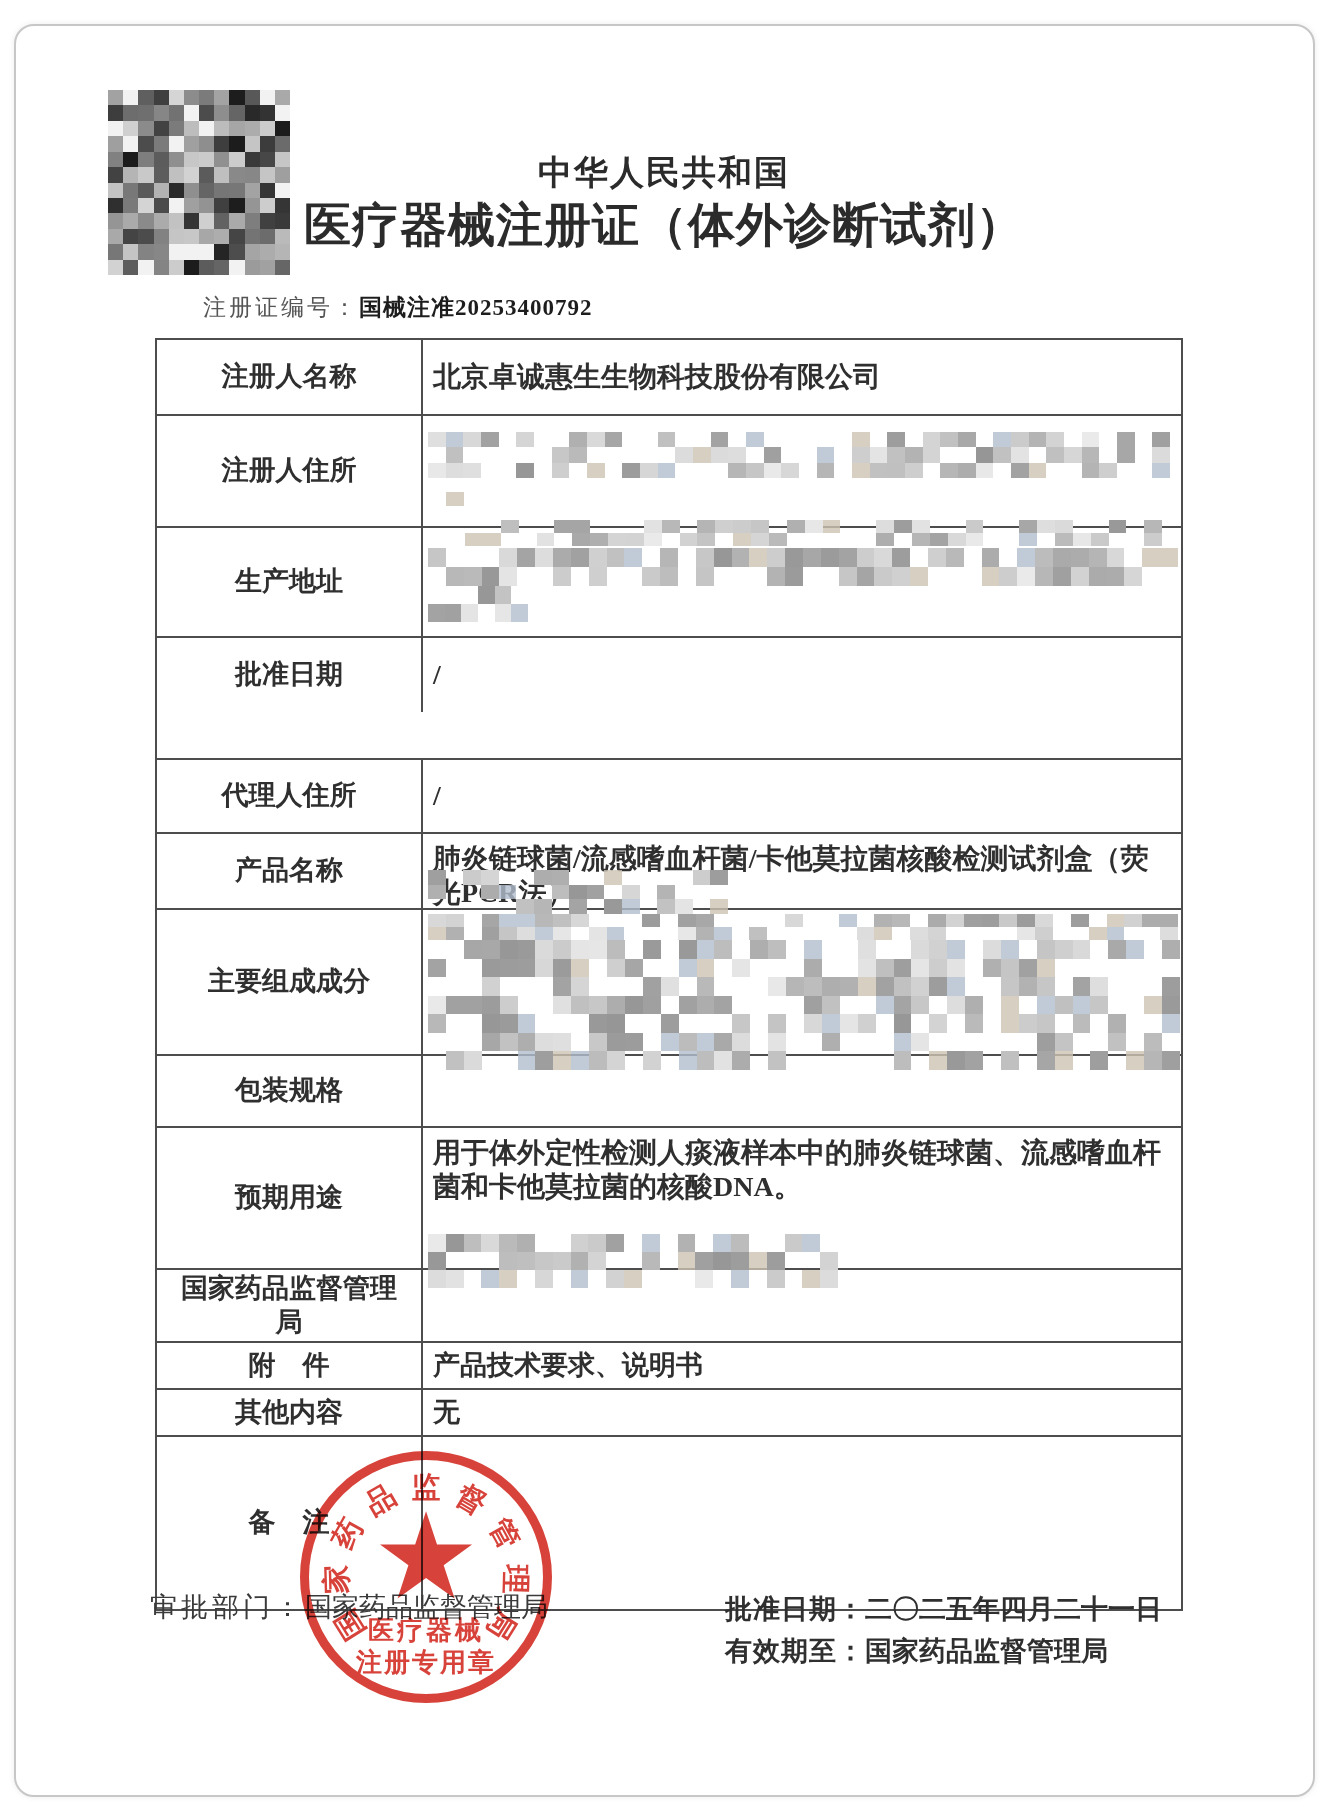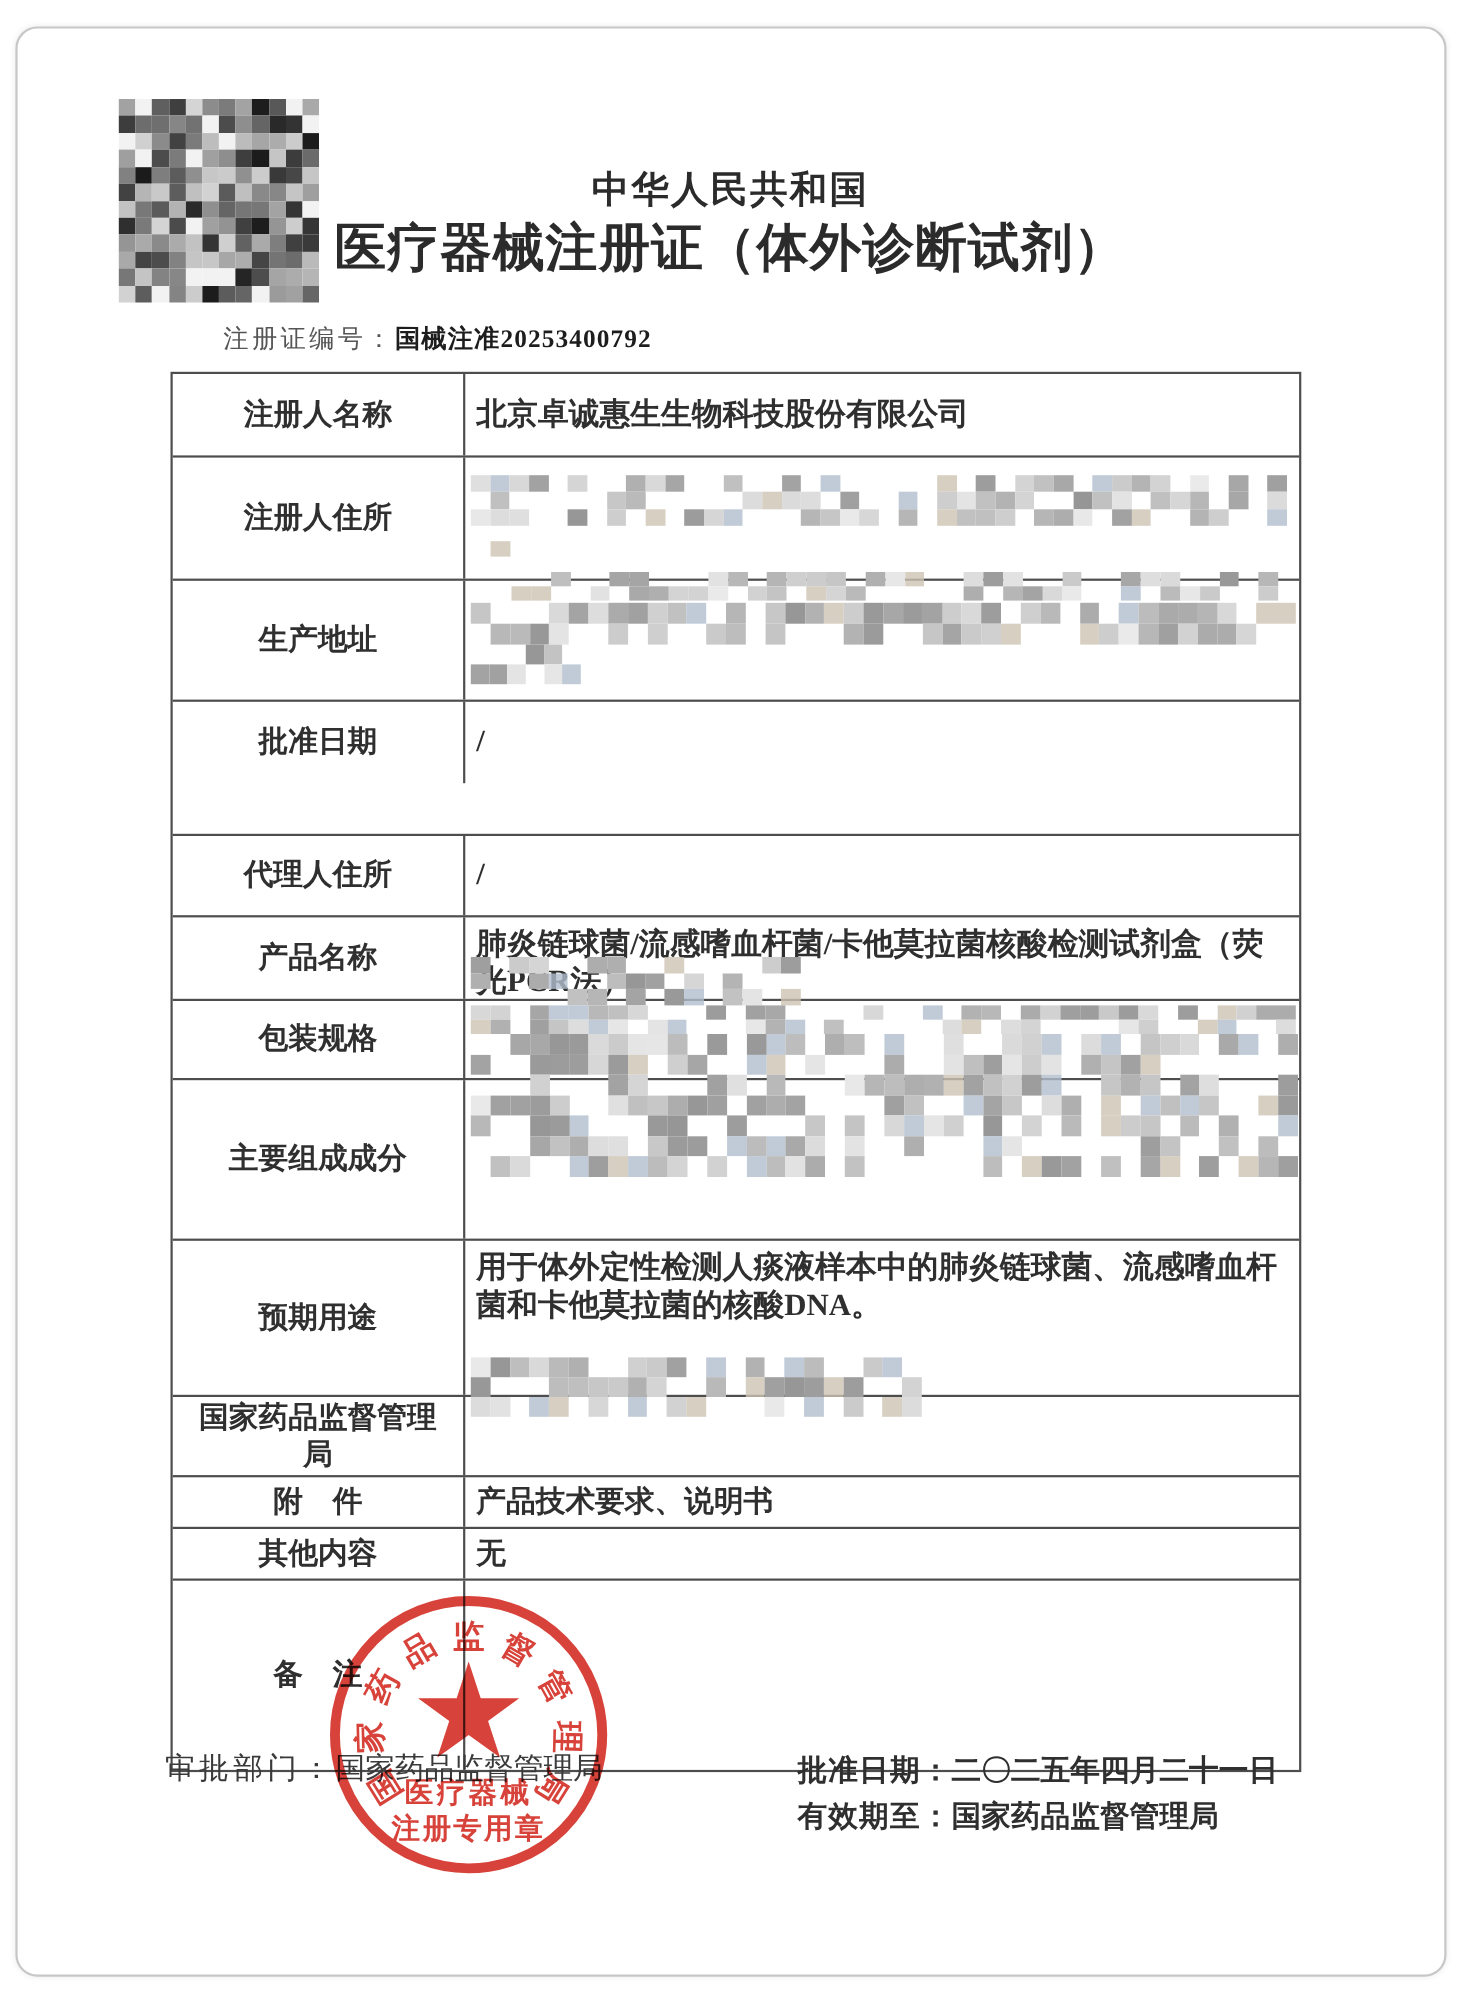--- a/index.html
+++ b/index.html
@@ -280,29 +280,29 @@
           <span class="inner">代理人住所</span>
         </div>
       <div class="tvalue">/</div>
     </div>
     <div class="trow r6">
       <div class="tlabel">
           <span class="inner">产品名称</span>
         </div>
       <div class="tvalue top">肺炎链球菌/流感嗜血杆菌/卡他莫拉菌核酸检测试剂盒（荧光PCR法）</div>
     </div>
+    <div class="trow r8">
+      <div class="tlabel">
+          <span class="inner">主要组成成分</span>
+        </div>
+      <div class="tvalue"></div>
+    </div>
     <div class="trow r7">
       <div class="tlabel">
           <span class="inner">包装规格</span>
-        </div>
-      <div class="tvalue"></div>
-    </div>
-    <div class="trow r8">
-      <div class="tlabel">
-          <span class="inner">主要组成成分</span>
         </div>
       <div class="tvalue"></div>
     </div>
     <div class="trow r9">
       <div class="tlabel">
           <span class="inner">预期用途</span>
         </div>
       <div class="tvalue top">用于体外定性检测人痰液样本中的肺炎链球菌、流感嗜血杆菌和卡他莫拉菌的核酸DNA。</div>
     </div>
     <div class="trow r10 narrow">

